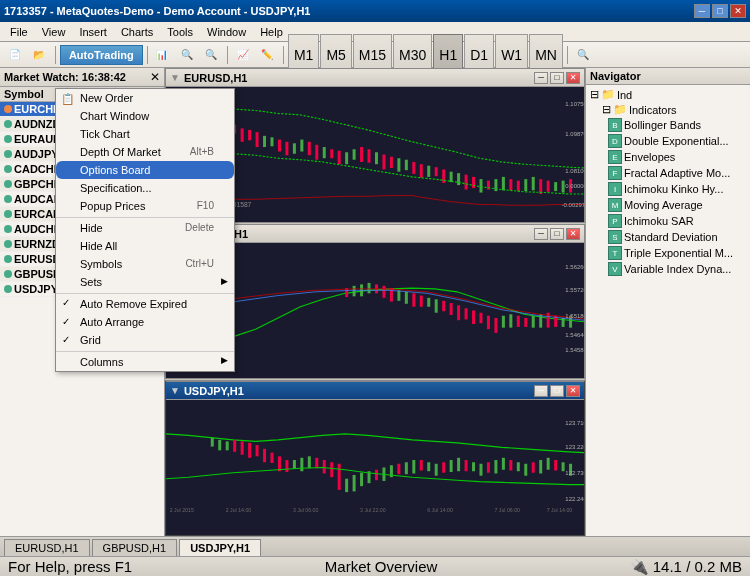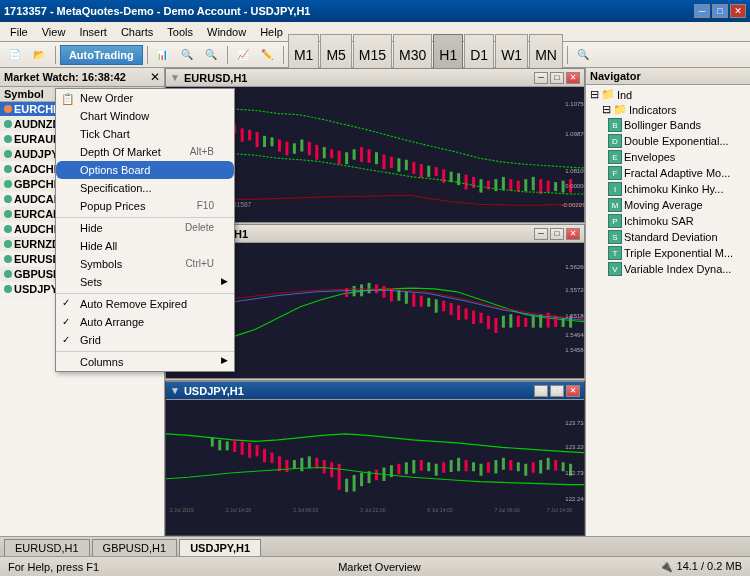--- a/index.html
+++ b/index.html
@@ -66,21 +66,21 @@
     .nav-tree-item { padding: 1px 2px; font-size: 11px; cursor: pointer; display: flex; align-items: center; gap: 2px; }
     .nav-indicator { padding: 1px 2px 1px 20px; font-size: 11px; cursor: pointer; display: flex; align-items: center; gap: 2px; white-space: nowrap; overflow: hidden; }
     .nav-indicator-icon { width: 14px; height: 14px; background: #4a8; border: 1px solid #376; display: flex; align-items: center; justify-content: center; color: white; font-size: 8px; flex-shrink: 0; }
     
     
     .bottom-tabs { background: linear-gradient(to bottom, #e8e4dc, #d8d4cc); border-top: 1px solid #999; height: 20px; display: flex; align-items: flex-end; padding: 0 4px; }
     .tab { padding: 2px 8px; font-size: 11px; cursor: pointer; border: 1px solid #999; border-bottom: none; background: #d8d4cc; margin-right: 2px; }
     .tab.active { background: #f5f2ed; color: #000; }
     
     
-    .status-bar { background: linear-gradient(to bottom, #e0dcd4, #d0ccc4); border-top: 1px solid #999; height: 20px; display: flex; align-items: center; padding: 0 8px; justify-content: space-between; font-size: 11px; }
+    .status-bar { background: linear-gradient(to bottom, #e0dcd4, #d0ccc4); border-top: 1px solid #999; height: 20px; display: flex; align-items: center; padding: 0 8px; justify-content: space-between; font-size: 15px; }
     
     
     .chart-tabs { background: linear-gradient(to bottom, #d8d4cc, #c8c4bc); border-top: 1px solid #999; height: 20px; display: flex; align-items: flex-end; padding: 0 4px; }
     .chart-tab { padding: 2px 10px; font-size: 11px; cursor: pointer; border: 1px solid #888; border-bottom: none; background: #d0ccc4; margin-right: 2px; }
     .chart-tab.active { background: #f0ece4; font-weight: bold; }
 
     
     .tf-btns { display: flex; gap: 1px; }
     .tf-btn { padding: 12px 5px; font-size: 14px; border: 1px solid #999; background: linear-gradient(to bottom, #e8e4dc, #d8d4cc); cursor: pointer; }
     .tf-btn.active { background: linear-gradient(to bottom, #c8c4bc, #b8b4ac); border-color: #777; }

